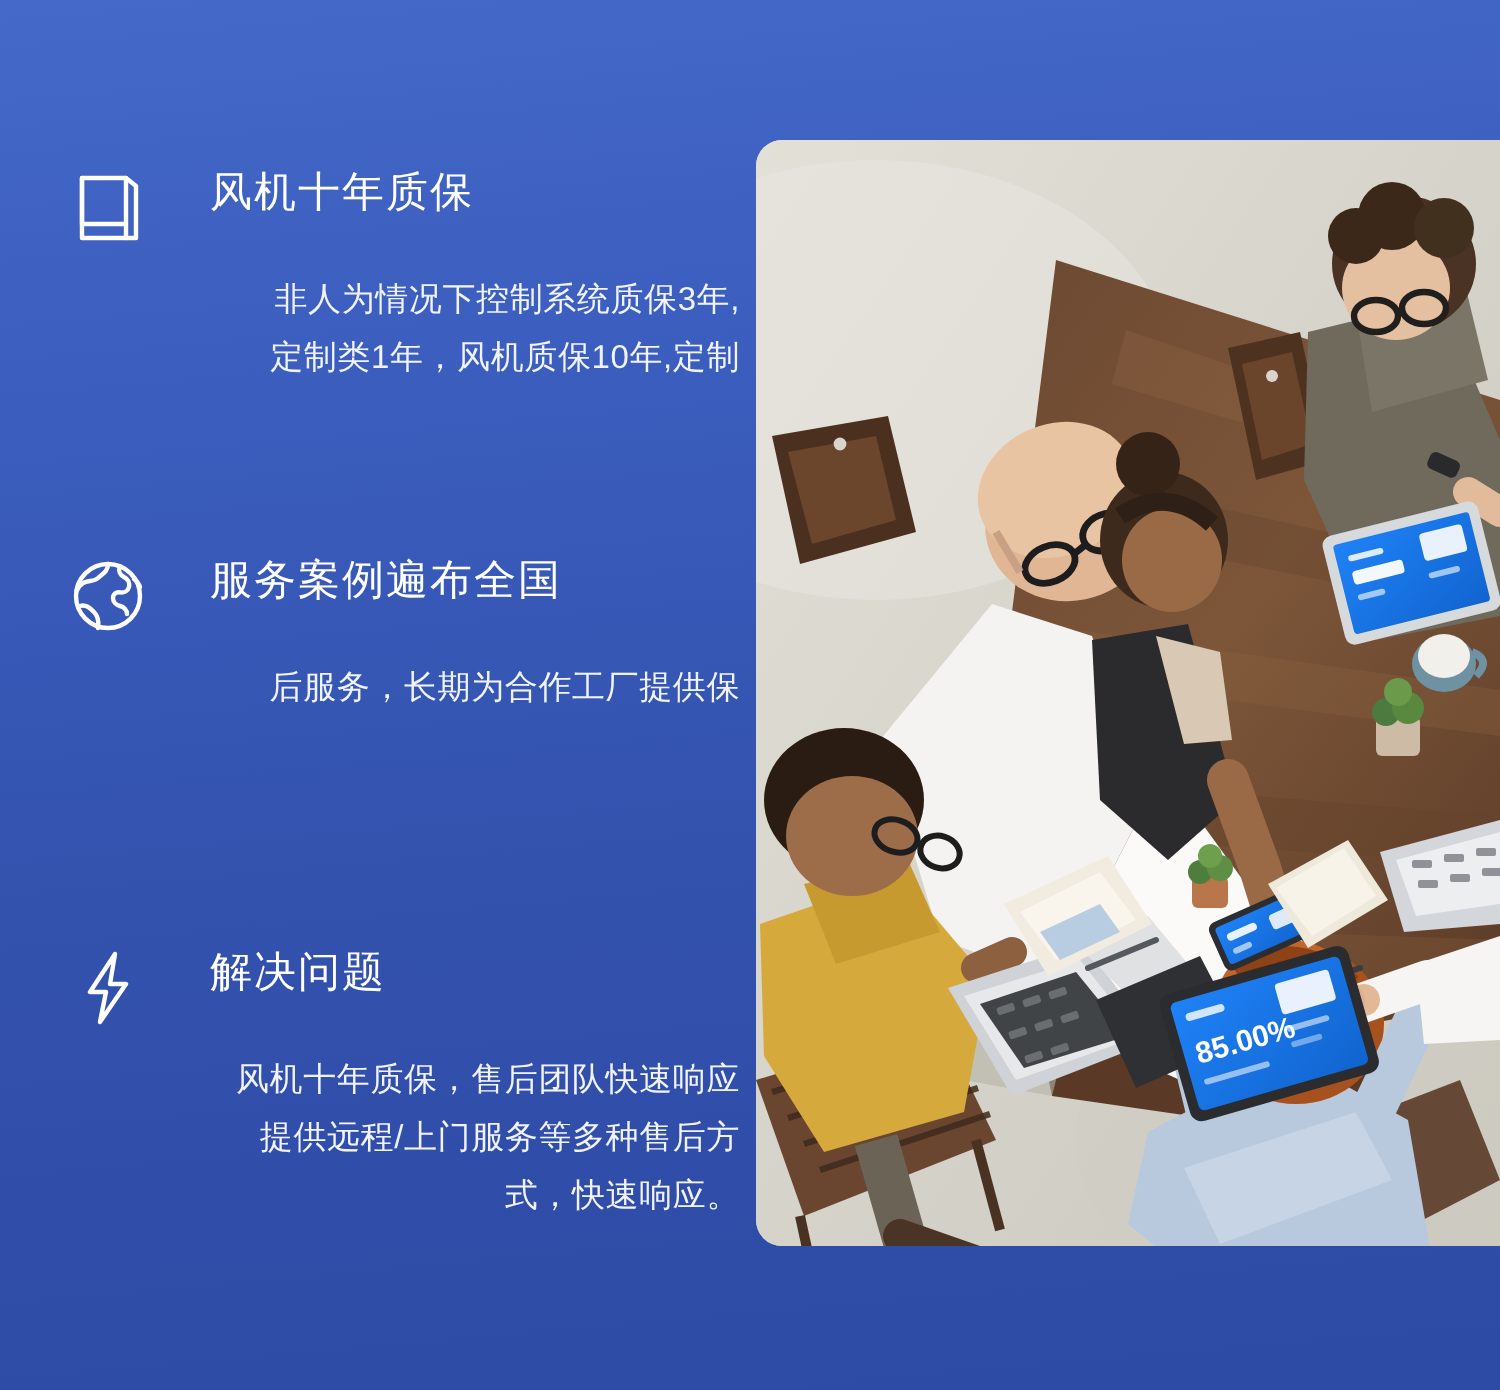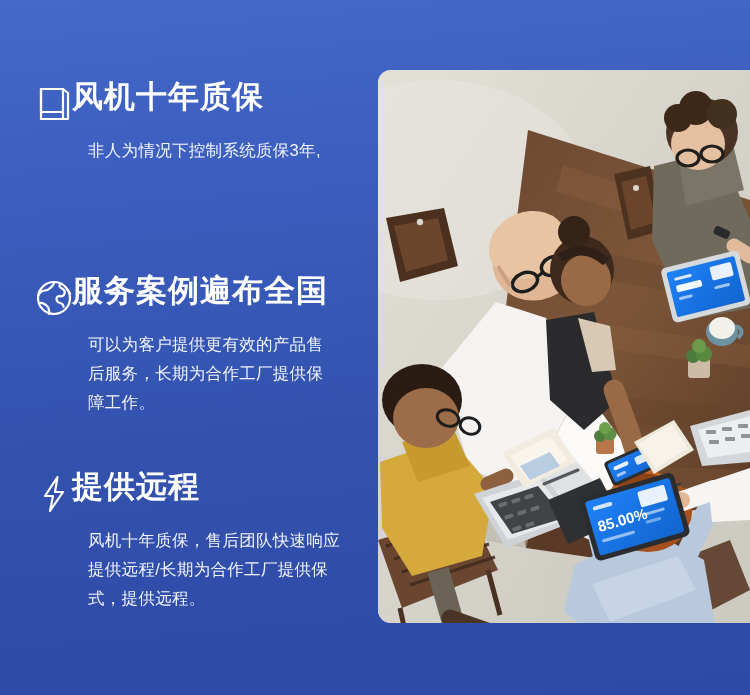--- a/index.html
+++ b/index.html
@@ -23,30 +23,30 @@
   .feature.f3 { top:468px; }
 
   .f-icon {
     position:absolute; left:30px; top:2px;
     width:48px; height:48px;
     display:flex; align-items:center; justify-content:center;
   }
   .f-icon svg { display:block; }
 
   .f-title {
-    position:absolute; left:72px; top:-2px;
-    font-size:31px; font-weight:bold; color:#ffffff;
+    position:absolute; left:105px; top:-2px;
+    font-size:21px; font-weight:normal; color:#ffffff;
     letter-spacing:1px; line-height:42px; white-space:nowrap;
   }
   .f-body {
     position:absolute; left:88px; top:58px; width:282px;
     font-size:16.5px; color:#f0f3fb; line-height:29px;
     letter-spacing:0.3px;
   }
-  .f-body span { display:block; white-space:nowrap; }
+  .f-body span { display:block; white-space:nowrap;text-align:right; }
 
   
   .photo {
     position:absolute; left:378px; top:70px;
     width:372px; height:553px;
     border-radius:13px 0 0 13px;
     overflow:hidden;
     background:#d9d6cf;
   }
   .photo svg { display:block; width:372px; height:553px; }
@@ -63,52 +63,51 @@
         <svg width="44" height="44" viewBox="0 0 44 44" fill="none" stroke="#ffffff" stroke-width="2.2" stroke-linecap="round" stroke-linejoin="round">
           <path d="M9 7 H31 V37 H9 Z"></path>
           <path d="M31 7 L36 11 V37 L31 37"></path>
           <path d="M9 30 H31"></path>
           <path d="M9 30 L9 7"></path>
         </svg>
       </div>
       <div class="f-title">风机十年质保</div>
       <div class="f-body">
         <span>非人为情况下控制系统质保3年,</span>
+        <span>定制类1年，风机质保10年,定制</span>
       </div>
     </div>
 
     <div class="feature f2">
       <div class="f-icon">
         <svg width="44" height="44" viewBox="0 0 44 44" fill="none" stroke="#ffffff" stroke-width="2.2" stroke-linecap="round" stroke-linejoin="round">
           <circle cx="22" cy="22" r="16"></circle>
           <path d="M22 6 C22 10 19 11 17 13 C15 15 12 14 9.5 15.5 C8 16.4 7 18 6.3 19.5"></path>
           <path d="M8 27 C11 26 13 28 15 30 C17 32 17.5 35 17 38"></path>
           <path d="M28 7.2 C27 9.5 28 11.5 30 12.5 C32 13.5 33 15.5 32.5 17.5 C32 19.5 30 20.5 28 20.2 C26 19.9 24.5 21 24.5 23 C24.5 25 26 26.5 28 27 C30 27.5 31.5 29 31.5 31"></path>
           <path d="M35 13.5 C36.5 14.5 37.5 16 38 17.5"></path>
         </svg>
       </div>
       <div class="f-title">服务案例遍布全国</div>
       <div class="f-body">
-        <span>可以为客户提供更有效的产品售</span>
         <span>后服务，长期为合作工厂提供保</span>
-        <span>障工作。</span>
       </div>
     </div>
 
     <div class="feature f3">
       <div class="f-icon">
         <svg width="44" height="44" viewBox="0 0 44 44" fill="none" stroke="#ffffff" stroke-width="2.2" stroke-linecap="round" stroke-linejoin="round">
           <path d="M25.5 5 L13 24 L21 24 L18 39 L31 20 L23 20 Z"></path>
         </svg>
       </div>
-      <div class="f-title">提供远程</div>
+      <div class="f-title">解决问题</div>
       <div class="f-body">
         <span>风机十年质保，售后团队快速响应</span>
-        <span>提供远程/长期为合作工厂提供保</span>
-        <span>式，提供远程。</span>
+        <span>提供远程/上门服务等多种售后方</span>
+        <span>式，快速响应。</span>
       </div>
     </div>
 
   </div>
 
   <div class="photo">
     <svg viewBox="0 0 372 553" preserveAspectRatio="xMidYMid slice">
       <defs>
         <linearGradient id="floorG" x1="0" y1="0" x2="1" y2="1">
           <stop offset="0" stop-color="#e3e0d8"></stop>

